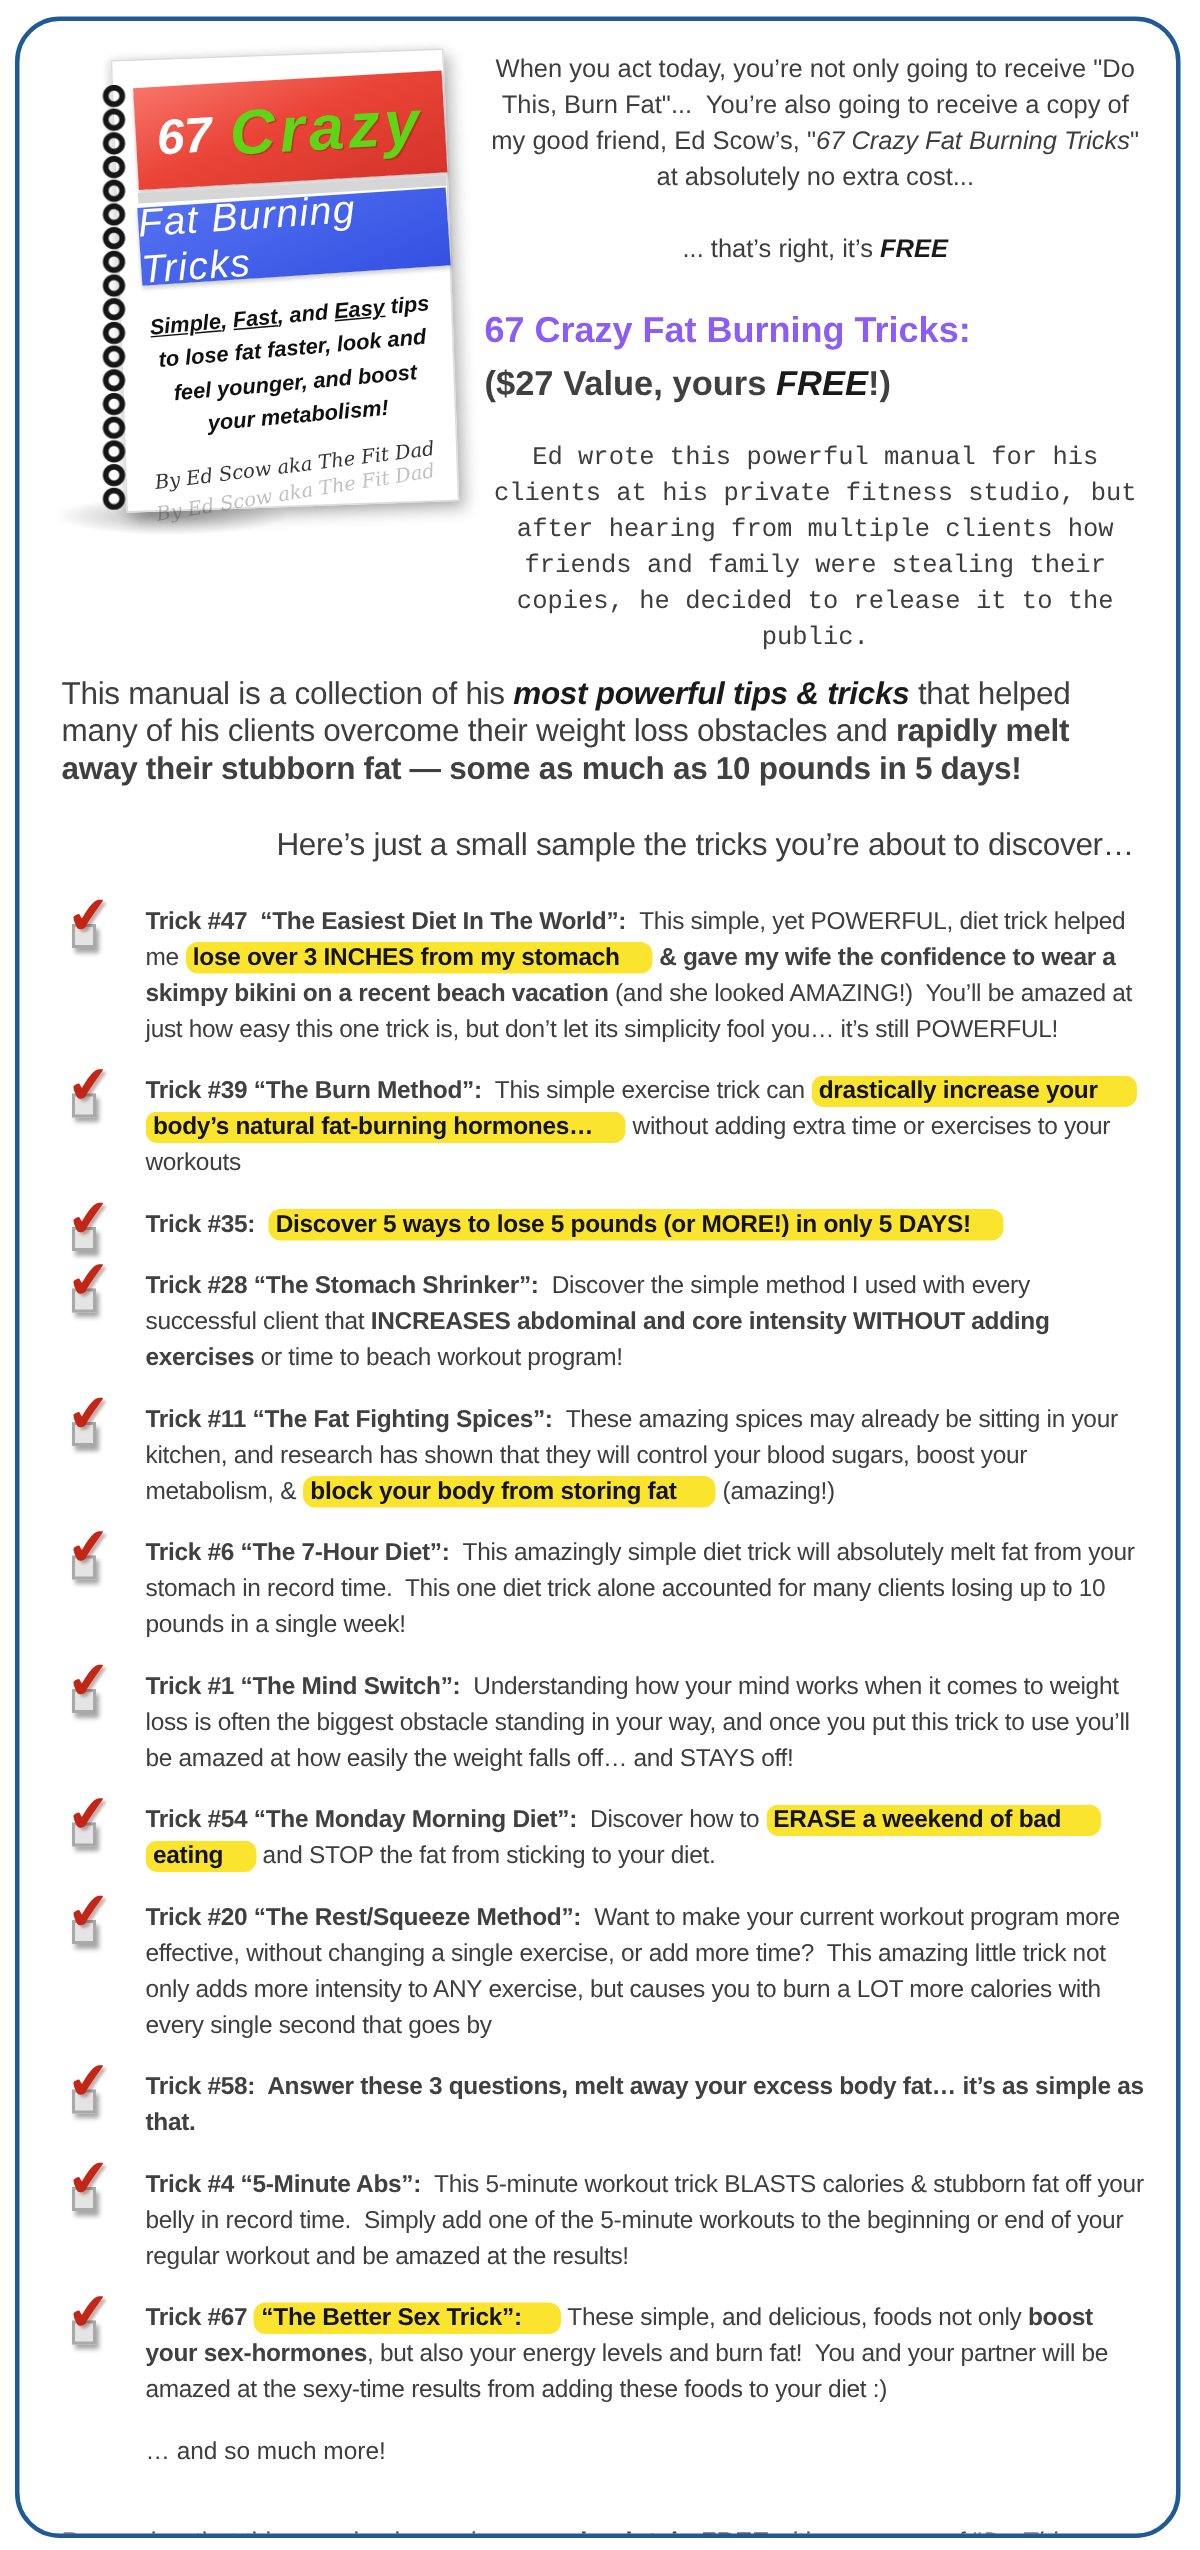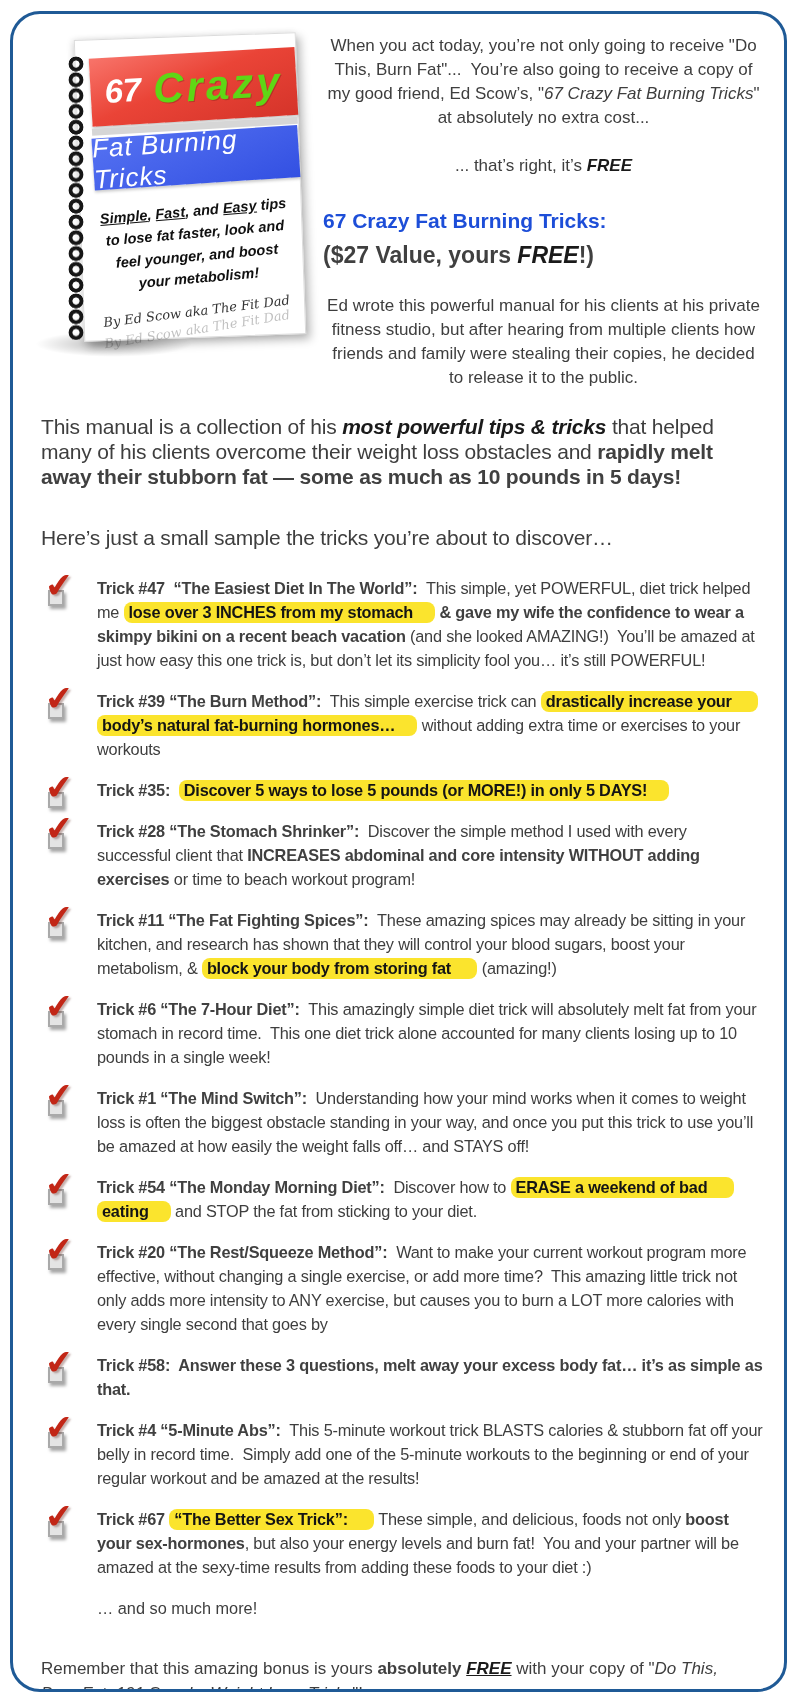--- a/index.html
+++ b/index.html
@@ -16,28 +16,28 @@
   .num{color:#fff;font-size:33px;font-weight:700;font-style:italic;}
   .crazy{color:#5fd615;font-size:42px;font-weight:700;font-style:italic;letter-spacing:3px;text-shadow:1px 1px 0 rgba(0,0,0,.18);}
   .band-gap{height:7px;background:#d6d6d6;margin:2px 0;transform:rotate(-1.3deg);}
   .band-blue{height:52px;background:linear-gradient(160deg,#5572f2 0%,#3350e2 100%);color:#fff;font-size:26px;font-style:italic;display:flex;align-items:center;justify-content:center;letter-spacing:1px;transform:rotate(-1.8deg);box-shadow:0 2px 3px rgba(0,0,0,.20);}
   .tagline{margin:16px 8px 0 2px;text-align:center;font-weight:700;font-style:italic;font-size:14.5px;line-height:1.55;transform:rotate(-3deg);color:#101010;}
   .byline{margin:14px 14px 0 0;text-align:right;font-family:"DejaVu Serif",serif;font-style:italic;font-size:13px;color:#333;transform:rotate(-5deg);}
   .byline.ghost{opacity:.3;margin-top:3px;transform:rotate(-7deg);}
 
   .intro{flex:1;padding-top:6px;font-size:17px;line-height:24px;}
   .intro .p{margin:0 0 24px 0;text-align:center;}
-  .intro .p:last-child{margin-bottom:12px;}
-  .bonus-title{margin:28px 0 4px 0;font-size:21px;line-height:30px;font-weight:700;color:#1d4ed8;}
+  .intro .p:last-child{margin-bottom:0;font-family:Liberation Mono, monospace;}
+  .bonus-title{margin:28px 0 4px 0;font-size:24px;line-height:30px;font-weight:700;color:#8b5cf6;}
   .bonus-value{font-size:23px;line-height:30px;font-weight:700;color:#f23f1d;margin-bottom:24px;}
   .bonus-value .seg{color:#f23f1d;}
 
   
   .wide{margin:4px 8px 0 8px;font-size:21px;line-height:25px;letter-spacing:-0.2px;}
-  .sample-line{margin-top:36px;}
+  .sample-line{margin-top:26px;text-align:right;}
   .tricks{margin-top:26px;}
   .trick{position:relative;padding-left:64px;margin-bottom:17px;font-size:16.3px;line-height:24px;letter-spacing:-0.2px;}
   .checkwrap{position:absolute;left:12px;top:1px;width:40px;height:34px;}
   .checkbox{position:absolute;left:3px;top:13px;width:12px;height:12px;background:#e4e4e4;border:2px solid #a9a9a9;box-shadow:2px 3px 3px rgba(0,0,0,.35);}
   .checkmark{position:absolute;left:0;top:-9px;font-size:34px;line-height:1;color:#c22616;transform:rotate(-5deg);text-shadow:2px 2px 2px rgba(90,30,20,.35);}
   .more-line{margin:6px 0 0 64px;font-size:16.3px;line-height:24px;}
   .footer{margin:36px 8px 0 8px;font-size:17px;line-height:25px;}
 
   
   .rich{white-space:pre-wrap;}

